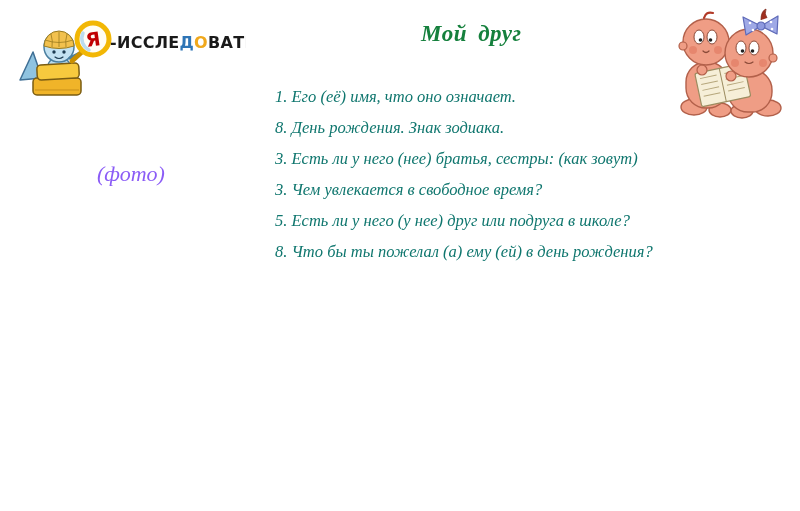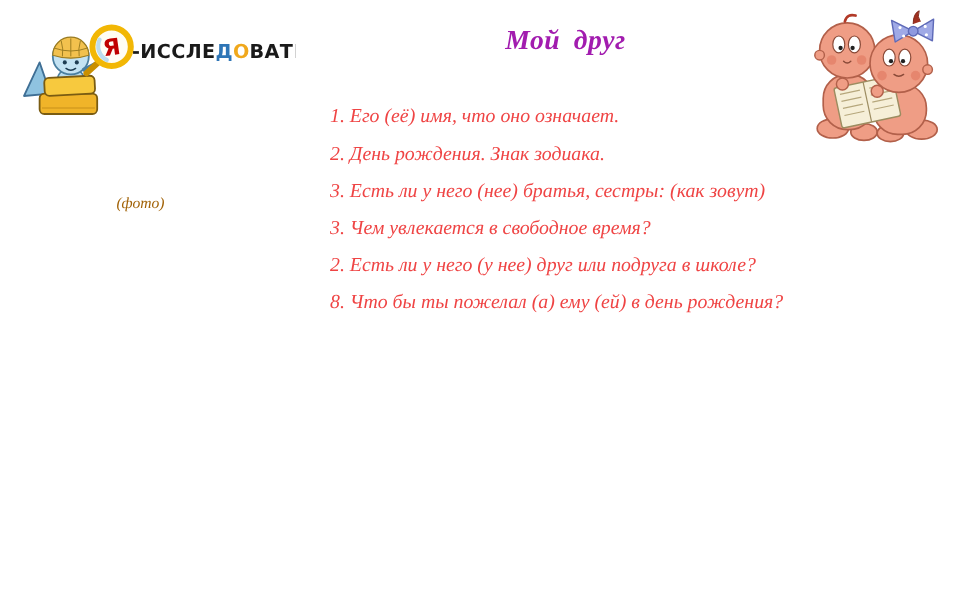--- a/index.html
+++ b/index.html
@@ -5,33 +5,33 @@
   html,body{margin:0;padding:0;background:#fff;}
   .slide{
     position:relative;width:800px;height:511px;background:#ffffff;
     overflow:hidden;font-family:"Liberation Serif",serif;
   }
   .logo{position:absolute;left:6px;top:6px;width:240px;height:102px;}
   .logo svg{width:100%;height:100%;}
   .title{
     position:absolute;left:421px;top:21px;margin:0;
     font-size:23px;font-weight:bold;font-style:italic;
-    color:#a21caf;letter-spacing:0.5px;word-spacing:5px;
+    color:#15803d;letter-spacing:0.5px;word-spacing:5px;
     font-family:"Liberation Serif",serif;
   }
   .babies{position:absolute;left:668px;top:4px;width:130px;height:120px;}
   .babies svg{width:100%;height:100%;}
   .photo-label{
     position:absolute;left:97px;top:161px;
-    font-style:italic;font-size:13px;color:#a16207;
+    font-style:italic;font-size:22px;color:#8b5cf6;
   }
   .questions{position:absolute;left:275px;top:81px;width:452px;}
   .questions p{
     margin:0;font-style:italic;font-size:16.5px;line-height:31px;
-    color:#ef4444;
+    color:#0f766e;
   }
 </style>
 </head>
 <body>
 
 <div class="slide">
 
   <div class="logo">
     <svg viewBox="0 0 240 102">
 
@@ -120,20 +120,20 @@
             <circle cx="11" cy="3" r="1.3"></circle>
         </g>
       </g>
     </svg>
   </div>
 
   <div class="photo-label">(фото)</div>
 
   <div class="questions">
     <p>1. Его (её) имя, что оно означает.</p>
-    <p>2. День рождения. Знак зодиака.</p>
+    <p>8. День рождения. Знак зодиака.</p>
     <p>3. Есть ли у него (нее) братья, сестры: (как зовут)</p>
     <p>3. Чем увлекается в свободное время?</p>
-    <p>2. Есть ли у него (у нее) друг или подруга в школе?</p>
+    <p>5. Есть ли у него (у нее) друг или подруга в школе?</p>
     <p>8. Что бы ты пожелал (а) ему (ей) в день рождения?</p>
   </div>
 
 </div>
 
 </body></html>

